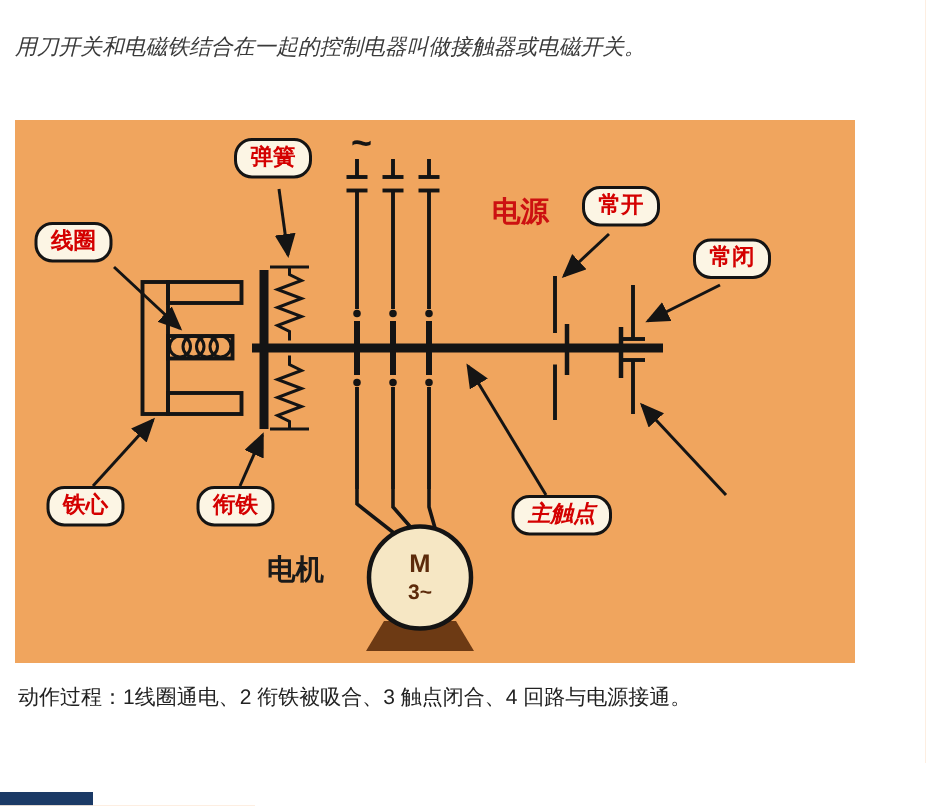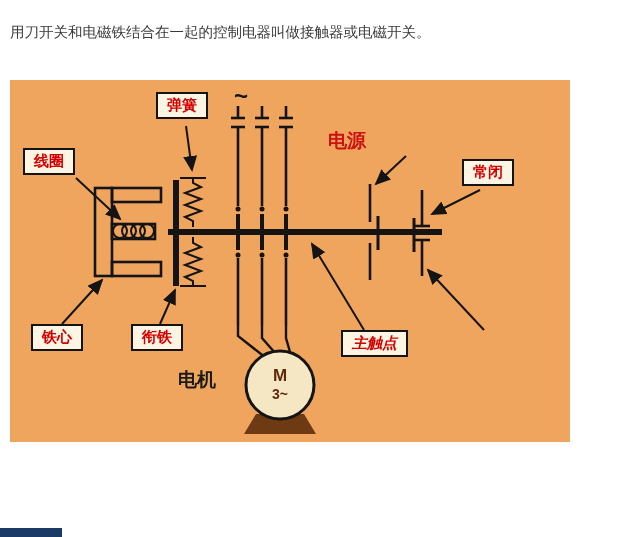--- a/index.html
+++ b/index.html
@@ -8,34 +8,35 @@
     position: relative;
     width: 617px; height: 537px;
     background:#ffffff;
     overflow: hidden;
   }
   .intro-line {
     margin: 0 0 0 10px;
     color:#3a3a3a;
     font-size: 14.5px;
     line-height: 20px;
+    font-style: italic;
   }
   .intro-line.first { padding-top: 22px; }
   .intro-line.second { padding-top: 36px; }
   .diagram {
     position: relative;
     margin: 38px 0 0 10px;
     width: 560px; height: 362px;
     background:#f0a55e;
   }
   .diagram svg { position:absolute; left:0; top:0; }
   .dlabel {
     position:absolute;
     border:2px solid #141414;
-    border-radius:0;
+    border-radius:12px;
     background:#fcf5e4;
     color:#d40000;
     font-weight:bold;
     font-size:15px;
     padding:2px 9px;
     line-height:1.25;
     white-space:nowrap;
   }
   .plain { position:absolute; white-space:nowrap; font-weight:bold; }
   .power-text { color:#cc1111; font-size:19px;margin-top:36px; }
@@ -166,29 +167,31 @@
           <line x1="150" y1="244" x2="165" y2="210" marker-end="url(#arr)"></line>
           <line x1="396" y1="76" x2="366" y2="104" marker-end="url(#arr)"></line>
           <line x1="470" y1="110" x2="422" y2="134" marker-end="url(#arr)"></line>
           <line x1="354" y1="250" x2="302" y2="164" marker-end="url(#arr)"></line>
           <line x1="474" y1="250" x2="418" y2="190" marker-end="url(#arr)"></line>
         </g>
       </g>
     </svg>
 
     <div class="dlabel" style="left:146px; top:12px;">弹簧</div>
+    <div class="dlabel" style="left:378px; top:44px;">常开</div>
     <div class="dlabel" style="left:452px; top:79px;">常闭</div>
     <div class="dlabel" style="left:13px;  top:68px;">线圈</div>
     <div class="dlabel" style="left:21px;  top:244px;">铁心</div>
     <div class="dlabel" style="left:121px; top:244px;">衔铁</div>
     <div class="dlabel" style="left:331px; top:250px;font-style:italic;">主触点</div>
 
     <span class="plain tilde-text" style="left:224px; top:2px;">~</span>
     <span class="plain power-text" style="left:318px; top:12px;">电源</span>
     <span class="plain motor-text" style="left:168px; top:287px;">电机</span>
     <span class="plain motor-m" style="left:270px; top:286px;">M</span>
     <span class="plain motor-ph" style="left:270px; top:306px;">3~</span>
   </div>
 
+  <p class="caption">动作过程：1线圈通电、2 衔铁被吸合、3 触点闭合、4 回路与电源接通。</p>
 
   <div class="bottom-bar"></div>
 
 </div>
 
 </body></html>

